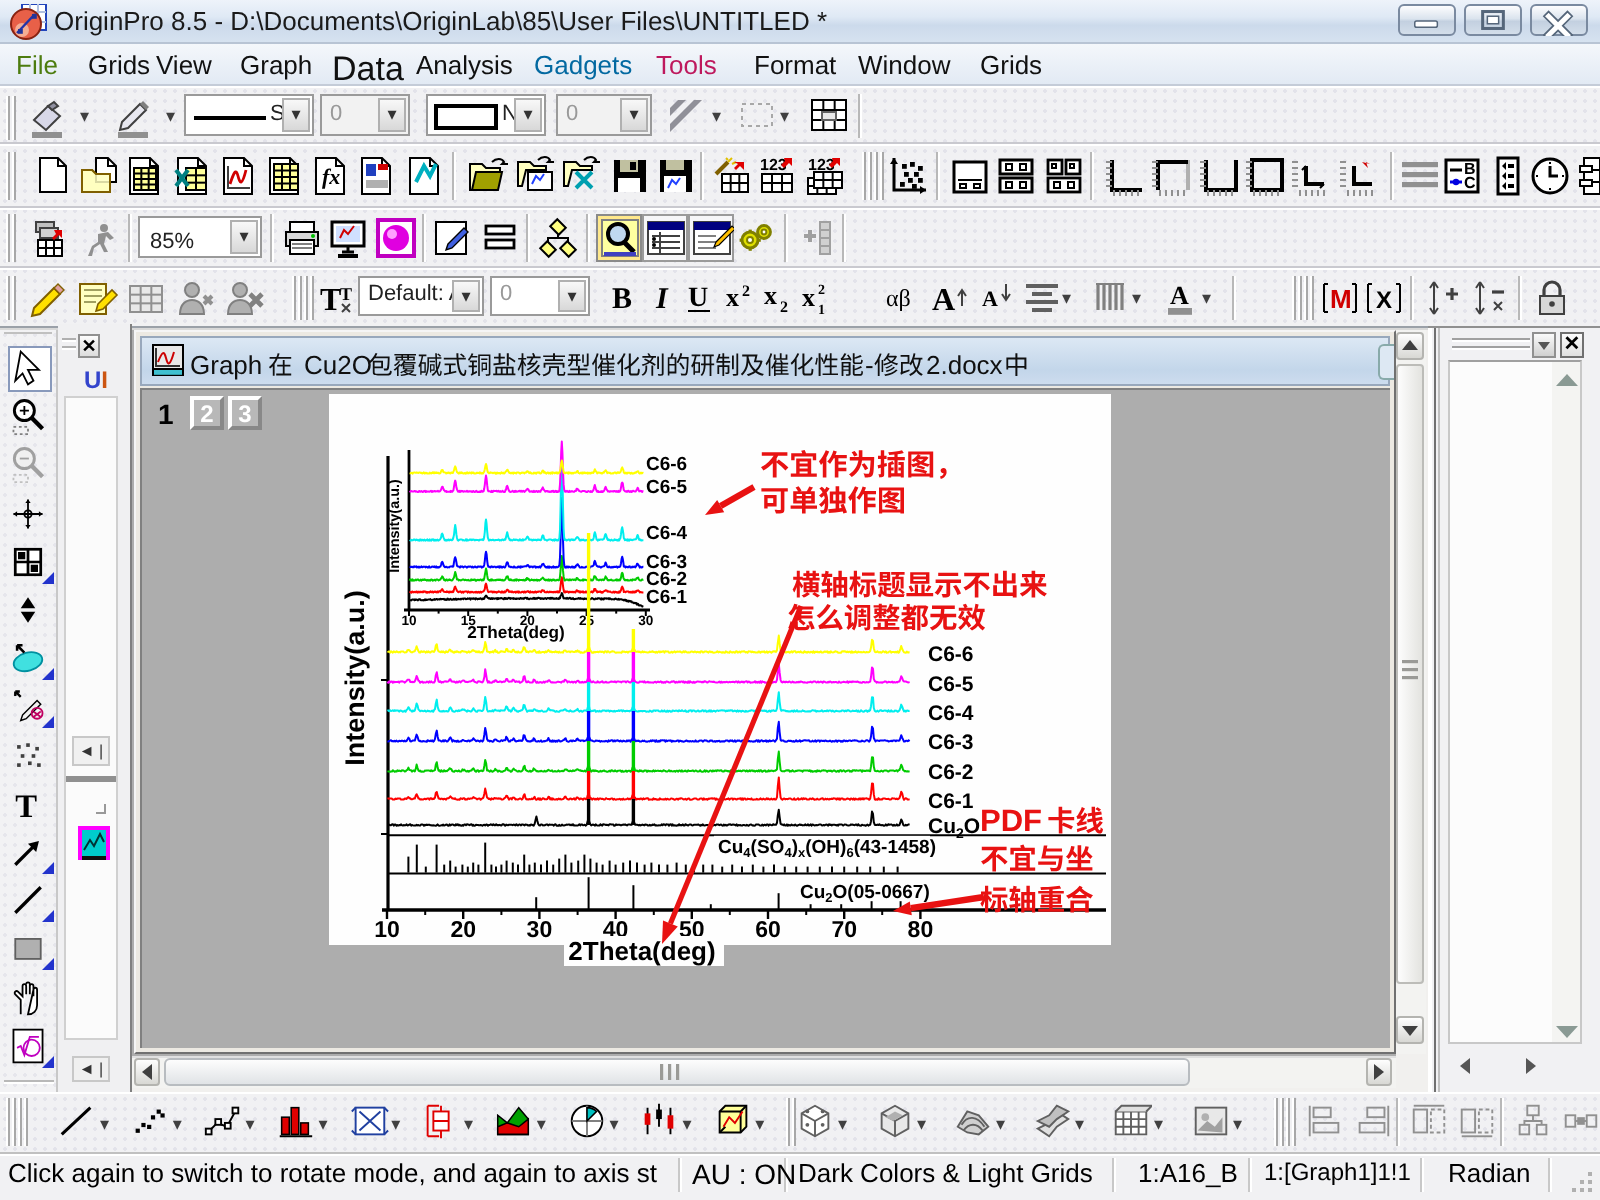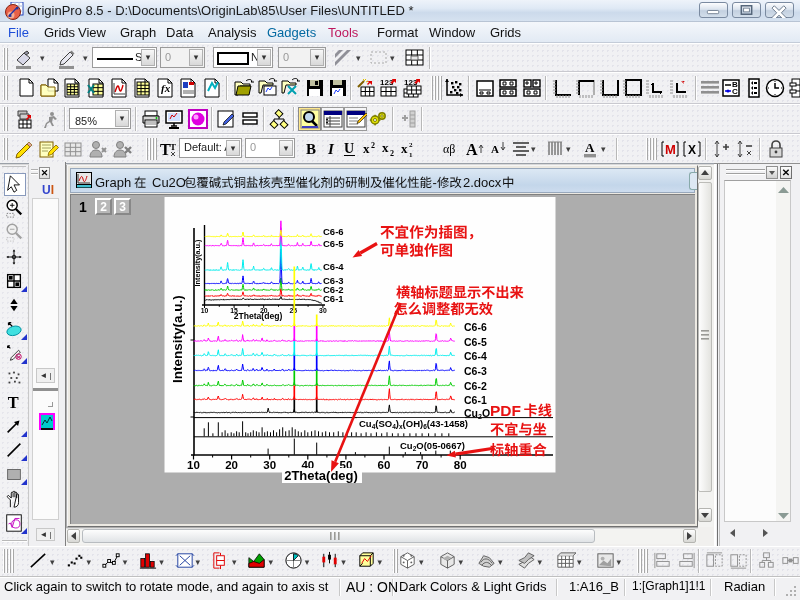--- a/index.html
+++ b/index.html
@@ -31,25 +31,25 @@
 <div class="abs" style="left:732px;top:2px;width:29px;height:16px;background:linear-gradient(#fdfdfe,#dbe4ee 45%,#c3d0e0 55%,#d3deea);border:1px solid #7a8aa0;border-radius:3px"></div>
 <svg class="abs" style="left:732px;top:2px" width="29" height="16" viewBox="0 0 29 17">
     <rect x="9" y="4" width="11" height="9" fill="none" stroke="#55667a" stroke-width="1.6"></rect>
     <rect x="11.5" y="6.5" width="6" height="4" fill="#fff" stroke="#55667a" stroke-width=".8"></rect>
   </svg>
 <div class="abs" style="left:765px;top:2px;width:29px;height:16px;background:linear-gradient(#fdfdfe,#dbe4ee 45%,#c3d0e0 55%,#d3deea);border:1px solid #7a8aa0;border-radius:3px"></div>
 <svg class="abs" style="left:765px;top:2px" width="29" height="16" viewBox="0 0 29 17">
     <path d="M9 4l5 5 5-5 2.5 2.5-5 5 5 5-2.5 2.5-5-5-5 5L6.5 16.5l5-5-5-5z" fill="#fff" stroke="#55667a" stroke-width=".9"></path>
   </svg>
 <div class="abs" style="left:0;top:22px;width:800px;height:21px;background:linear-gradient(#f4f7fb,#e2eaf4);border-bottom:1px solid #c4ccd8"></div>
-<div class="abs" style="left:8px;top:25px;font-size:13px;color:#1d4ed8;z-index:5">File</div>
+<div class="abs" style="left:8px;top:25px;font-size:13px;color:#4d7c0f;z-index:5">File</div>
 <div class="abs" style="left:44px;top:25px;font-size:13px;color:#111;z-index:5">Grids</div>
 <div class="abs" style="left:78px;top:25px;font-size:13px;color:#111;z-index:5">View</div>
 <div class="abs" style="left:120px;top:25px;font-size:13px;color:#111;z-index:5">Graph</div>
-<div class="abs" style="left:166px;top:25px;font-size:13px;color:#111;z-index:5">Data</div>
+<div class="abs" style="left:166px;top:25px;font-size:17px;color:#111;z-index:5">Data</div>
 <div class="abs" style="left:208px;top:25px;font-size:13px;color:#111;z-index:5">Analysis</div>
 <div class="abs" style="left:267px;top:25px;font-size:13px;color:#0369a1;z-index:5">Gadgets</div>
 <div class="abs" style="left:328px;top:25px;font-size:13px;color:#be185d;z-index:5">Tools</div>
 <div class="abs" style="left:377px;top:25px;font-size:13px;color:#111;z-index:5">Format</div>
 <div class="abs" style="left:429px;top:25px;font-size:13px;color:#111;z-index:5">Window</div>
 <div class="abs" style="left:490px;top:25px;font-size:13px;color:#111;z-index:5">Grids</div>
 <div class="abs" style="left:0;top:43px;width:800px;height:121px;background:
 radial-gradient(#e3e3ea 1px, transparent 1px) 0 0/5px 5px, #f1f1f3"></div>
 <div class="abs" style="left:0;top:43px;width:800px;height:1px;background:#fff"></div>
 <div class="abs" style="left:0;top:71px;width:800px;height:2px;border-top:1px solid #c9c9cf;border-bottom:1px solid #ffffff"></div>

